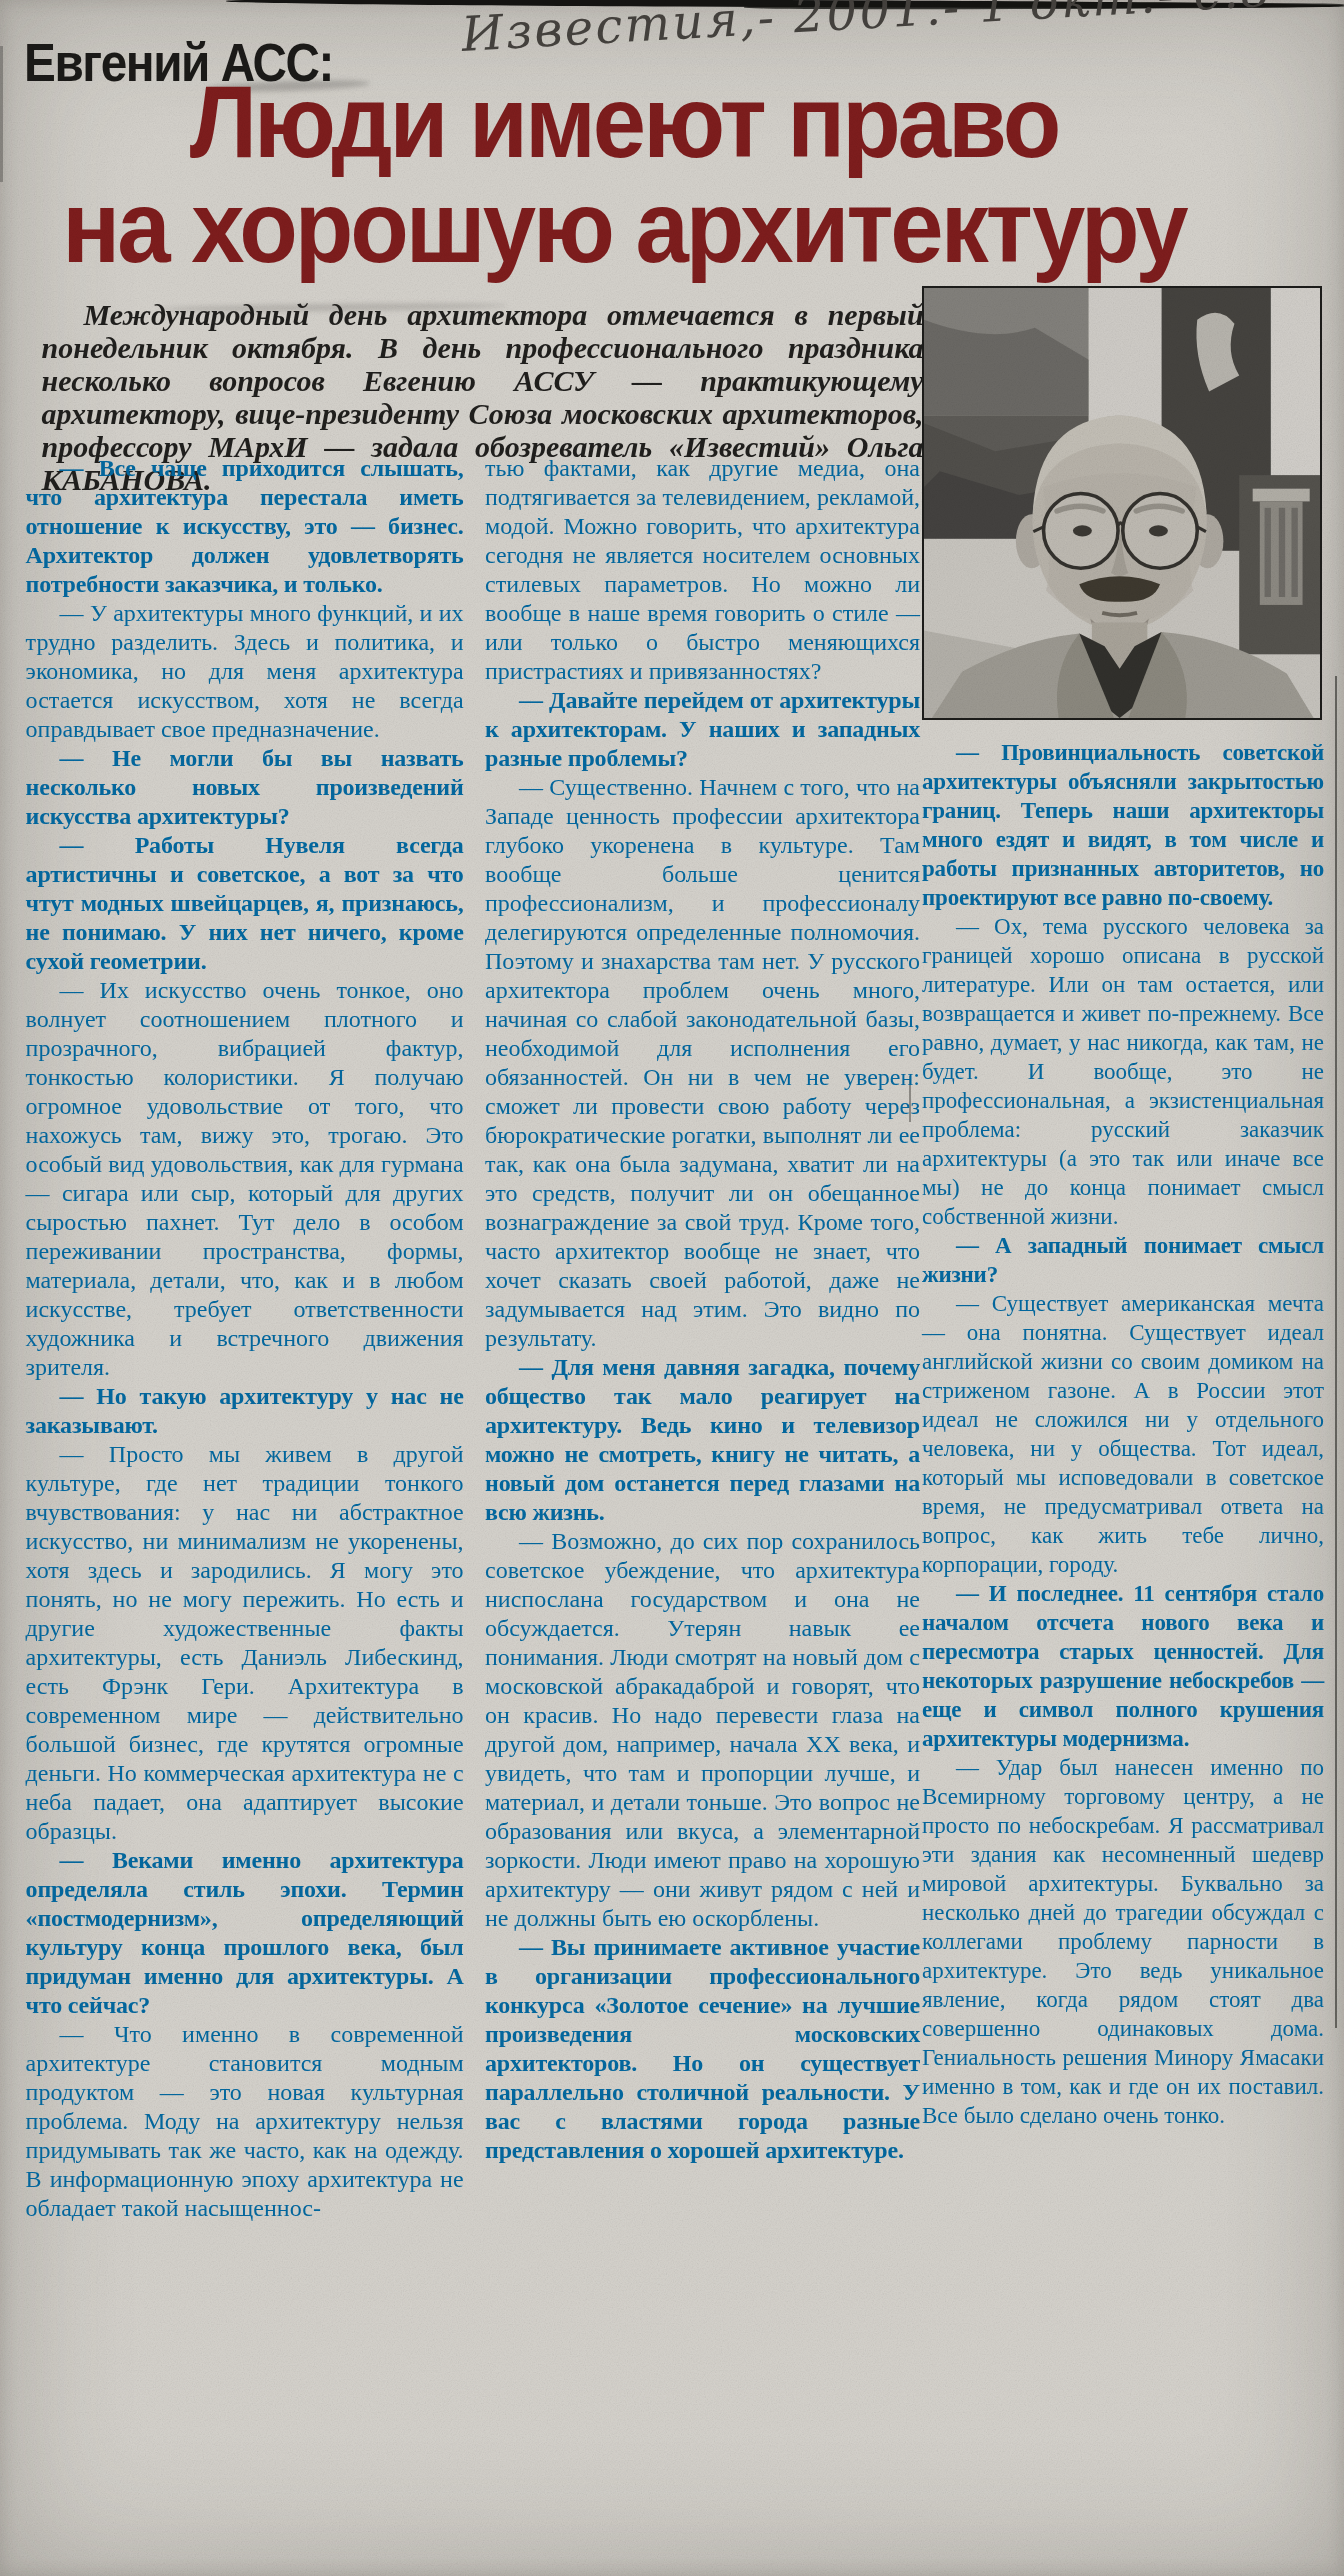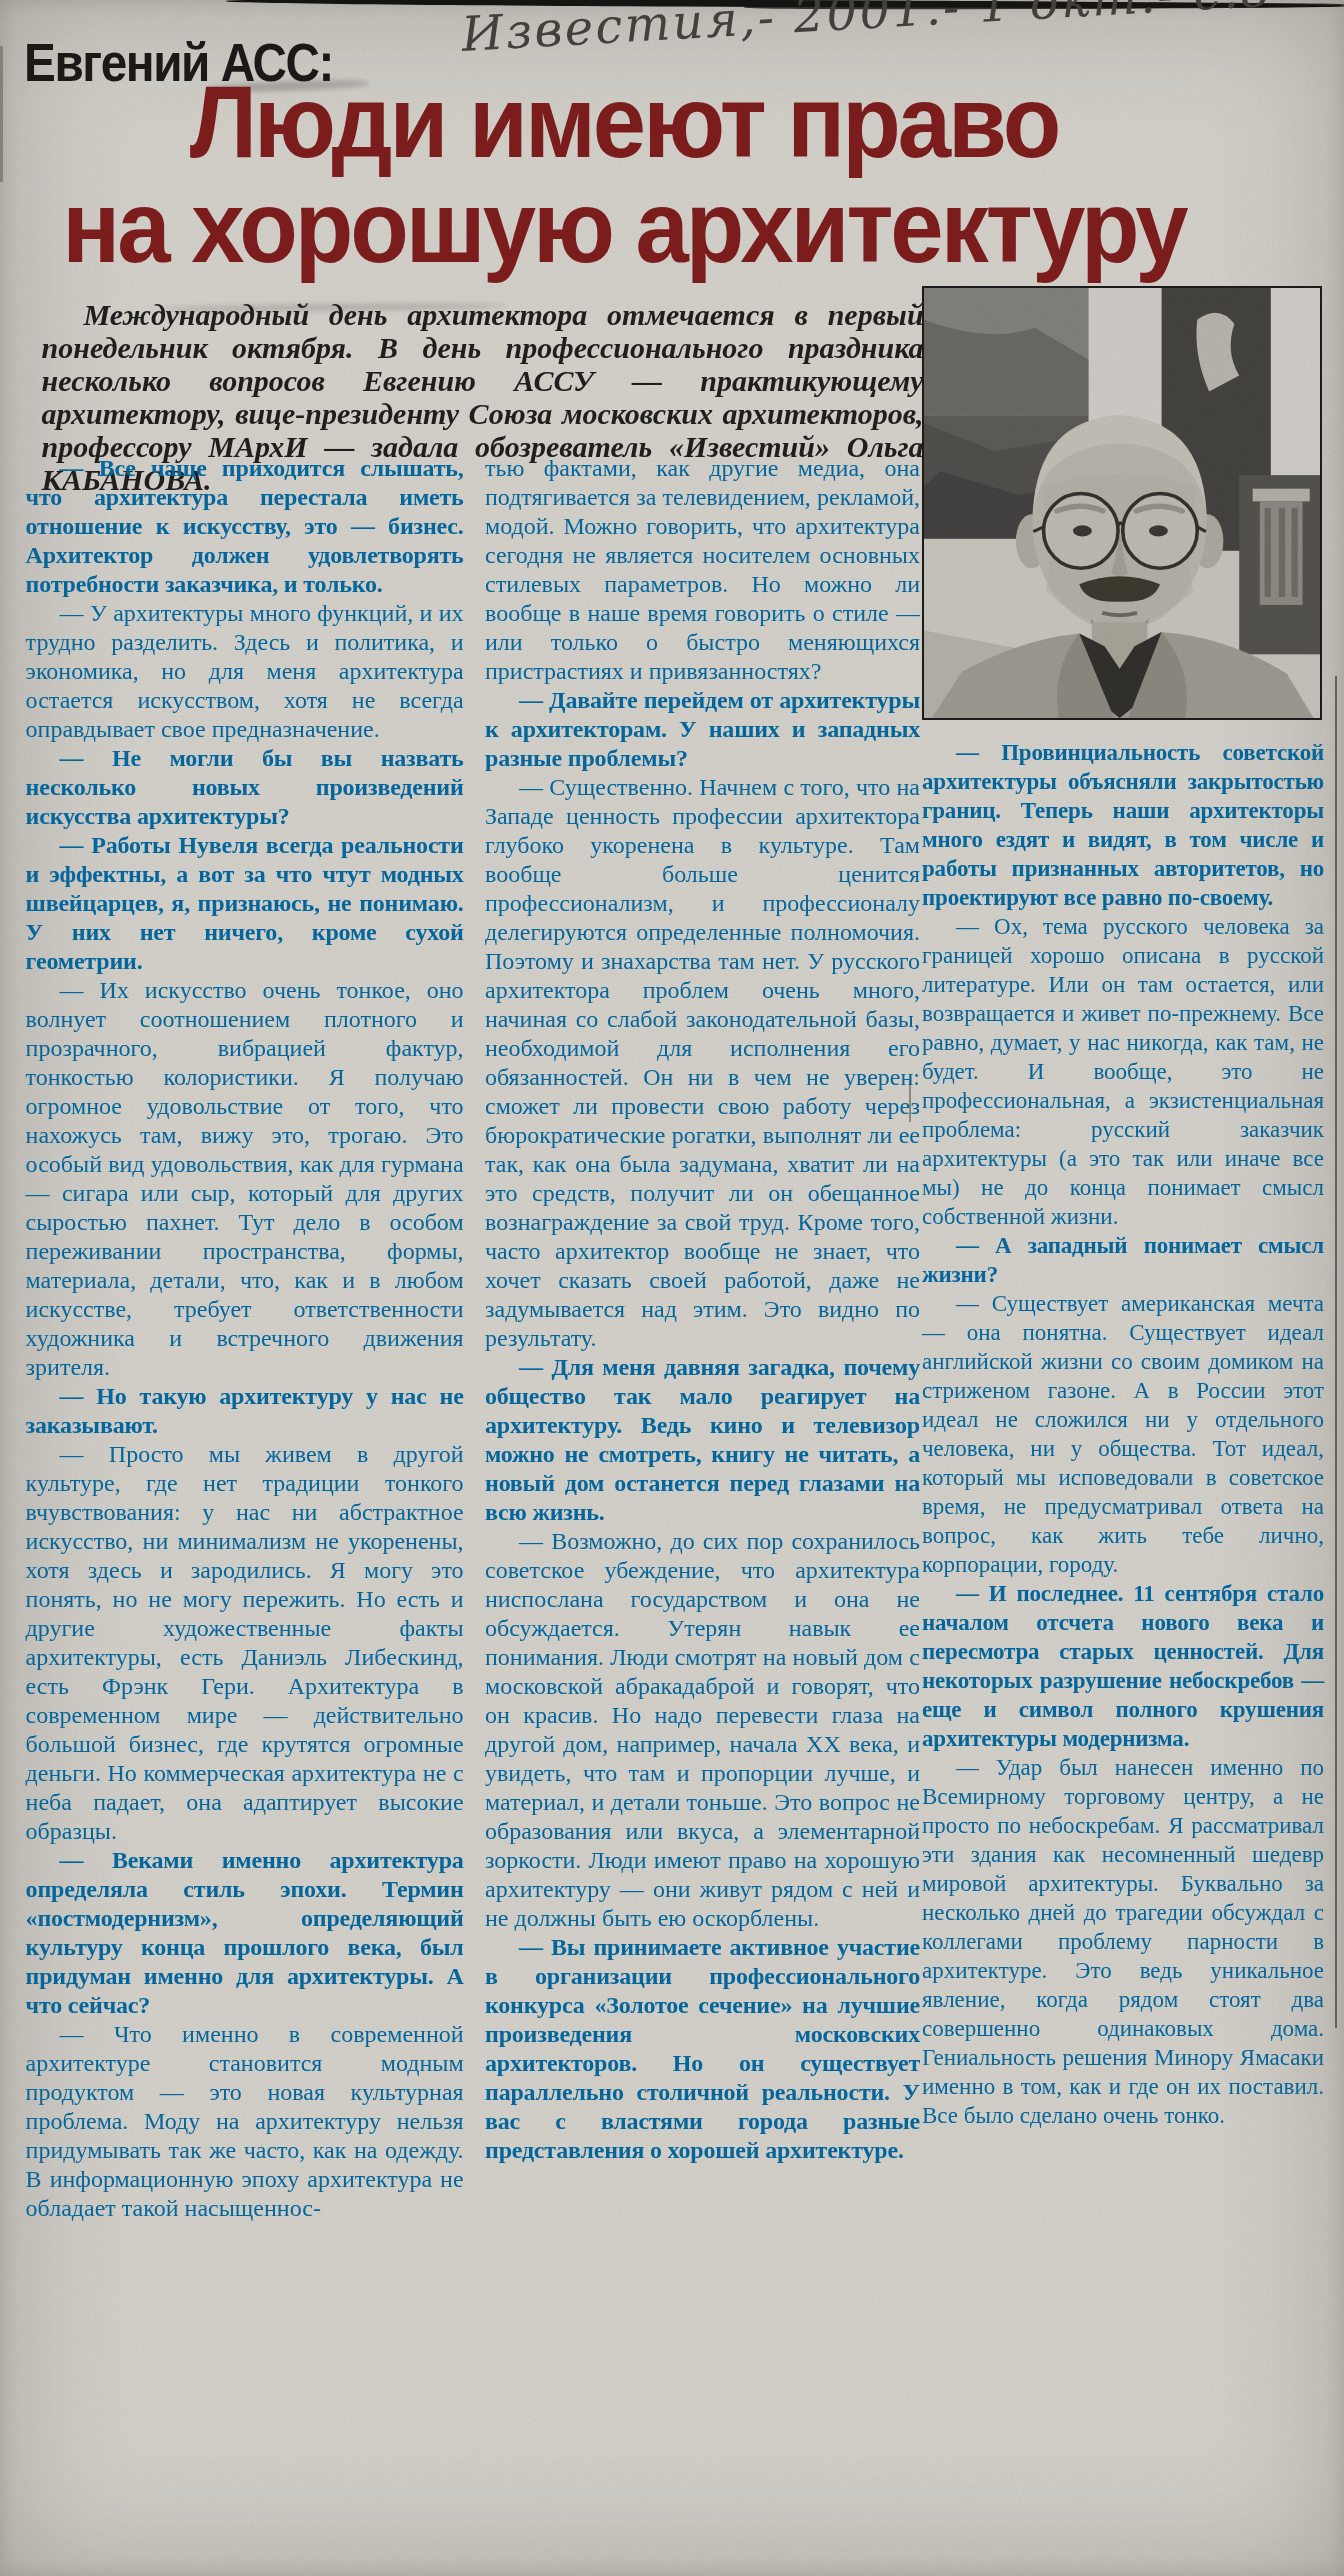--- a/index.html
+++ b/index.html
@@ -149,21 +149,21 @@
       <path d="M196,434 L228,450 L247,478 L266,450 L300,432 L288,508 L247,540 L206,508 Z" fill="#31302c"></path>
       <path d="M196,434 L240,540 L170,540 Q160,480 196,434 Z" fill="#8c897f"></path>
       <path d="M300,432 L258,540 L330,540 Q340,480 300,432 Z" fill="#8c897f"></path>
     </svg>
   </figure>
 
   <div class="col col1">
       <p class="para bold">— Все чаще приходится слышать, что архитектура перестала иметь отношение к искусству, это — бизнес. Архитектор должен удовлетворять потребности заказчика, и только.</p>
       <p class="para">— У архитектуры много функций, и их трудно разделить. Здесь и политика, и экономика, но для меня архитектура остается искусством, хотя не всегда оправдывает свое предназначение.</p>
       <p class="para bold">— Не могли бы вы назвать несколько новых произведений искусства архитектуры?</p>
-      <p class="para bold">— Работы Нувеля всегда реальности и эффектны, а вот за что чтут модных швейцарцев, я, признаюсь, не понимаю. У них нет ничего, кроме сухой геометрии.</p>
+      <p class="para bold">— Работы Нувеля всегда артистичны и советское, а вот за что чтут модных швейцарцев, я, признаюсь, не понимаю. У них нет ничего, кроме сухой геометрии.</p>
       <p class="para">— Их искусство очень тонкое, оно волнует соотношением плотного и прозрачного, вибрацией фактур, тонкостью колористики. Я получаю огромное удовольствие от того, что нахожусь там, вижу это, трогаю. Это особый вид удовольствия, как для гурмана — сигара или сыр, который для других сыростью пахнет. Тут дело в особом переживании пространства, формы, материала, детали, что, как и в любом искусстве, требует ответственности художника и встречного движения зрителя.</p>
       <p class="para bold">— Но такую архитектуру у нас не заказывают.</p>
       <p class="para">— Просто мы живем в другой культуре, где нет традиции тонкого вчувствования: у нас ни абстрактное искусство, ни минимализм не укоренены, хотя здесь и зародились. Я могу это понять, но не могу пережить. Но есть и другие художественные факты архитектуры, есть Даниэль Либескинд, есть Фрэнк Гери. Архитектура в современном мире — действительно большой бизнес, где крутятся огромные деньги. Но коммерческая архитектура не с неба падает, она адаптирует высокие образцы.</p>
       <p class="para bold">— Веками именно архитектура определяла стиль эпохи. Термин «постмодернизм», определяющий культуру конца прошлого века, был придуман именно для архитектуры. А что сейчас?</p>
       <p class="para">— Что именно в современной архитектуре становится модным продуктом — это новая культурная проблема. Моду на архитектуру нельзя придумывать так же часто, как на одежду. В информационную эпоху архитектура не обладает такой насыщеннос-</p>
     </div>
   <div class="col col2">
       <p class="para cont">тью фактами, как другие медиа, она подтягивается за телевидением, рекламой, модой. Можно говорить, что архитектура сегодня не является носителем основных стилевых параметров. Но можно ли вообще в наше время говорить о стиле — или только о быстро меняющихся пристрастиях и привязанностях?</p>
       <p class="para bold">— Давайте перейдем от архитектуры к архитекторам. У наших и западных разные проблемы?</p>
       <p class="para">— Существенно. Начнем с того, что на Западе ценность профессии архитектора глубоко укоренена в культуре. Там вообще больше ценится профессионализм, и профессионалу делегируются определенные полномочия. Поэтому и знахарства там нет. У русского архитектора проблем очень много, начиная со слабой законодательной базы, необходимой для исполнения его обязанностей. Он ни в чем не уверен: сможет ли провести свою работу через бюрократические рогатки, выполнят ли ее так, как она была задумана, хватит ли на это средств, получит ли он обещанное вознаграждение за свой труд. Кроме того, часто архитектор вообще не знает, что хочет сказать своей работой, даже не задумывается над этим. Это видно по результату.</p>

